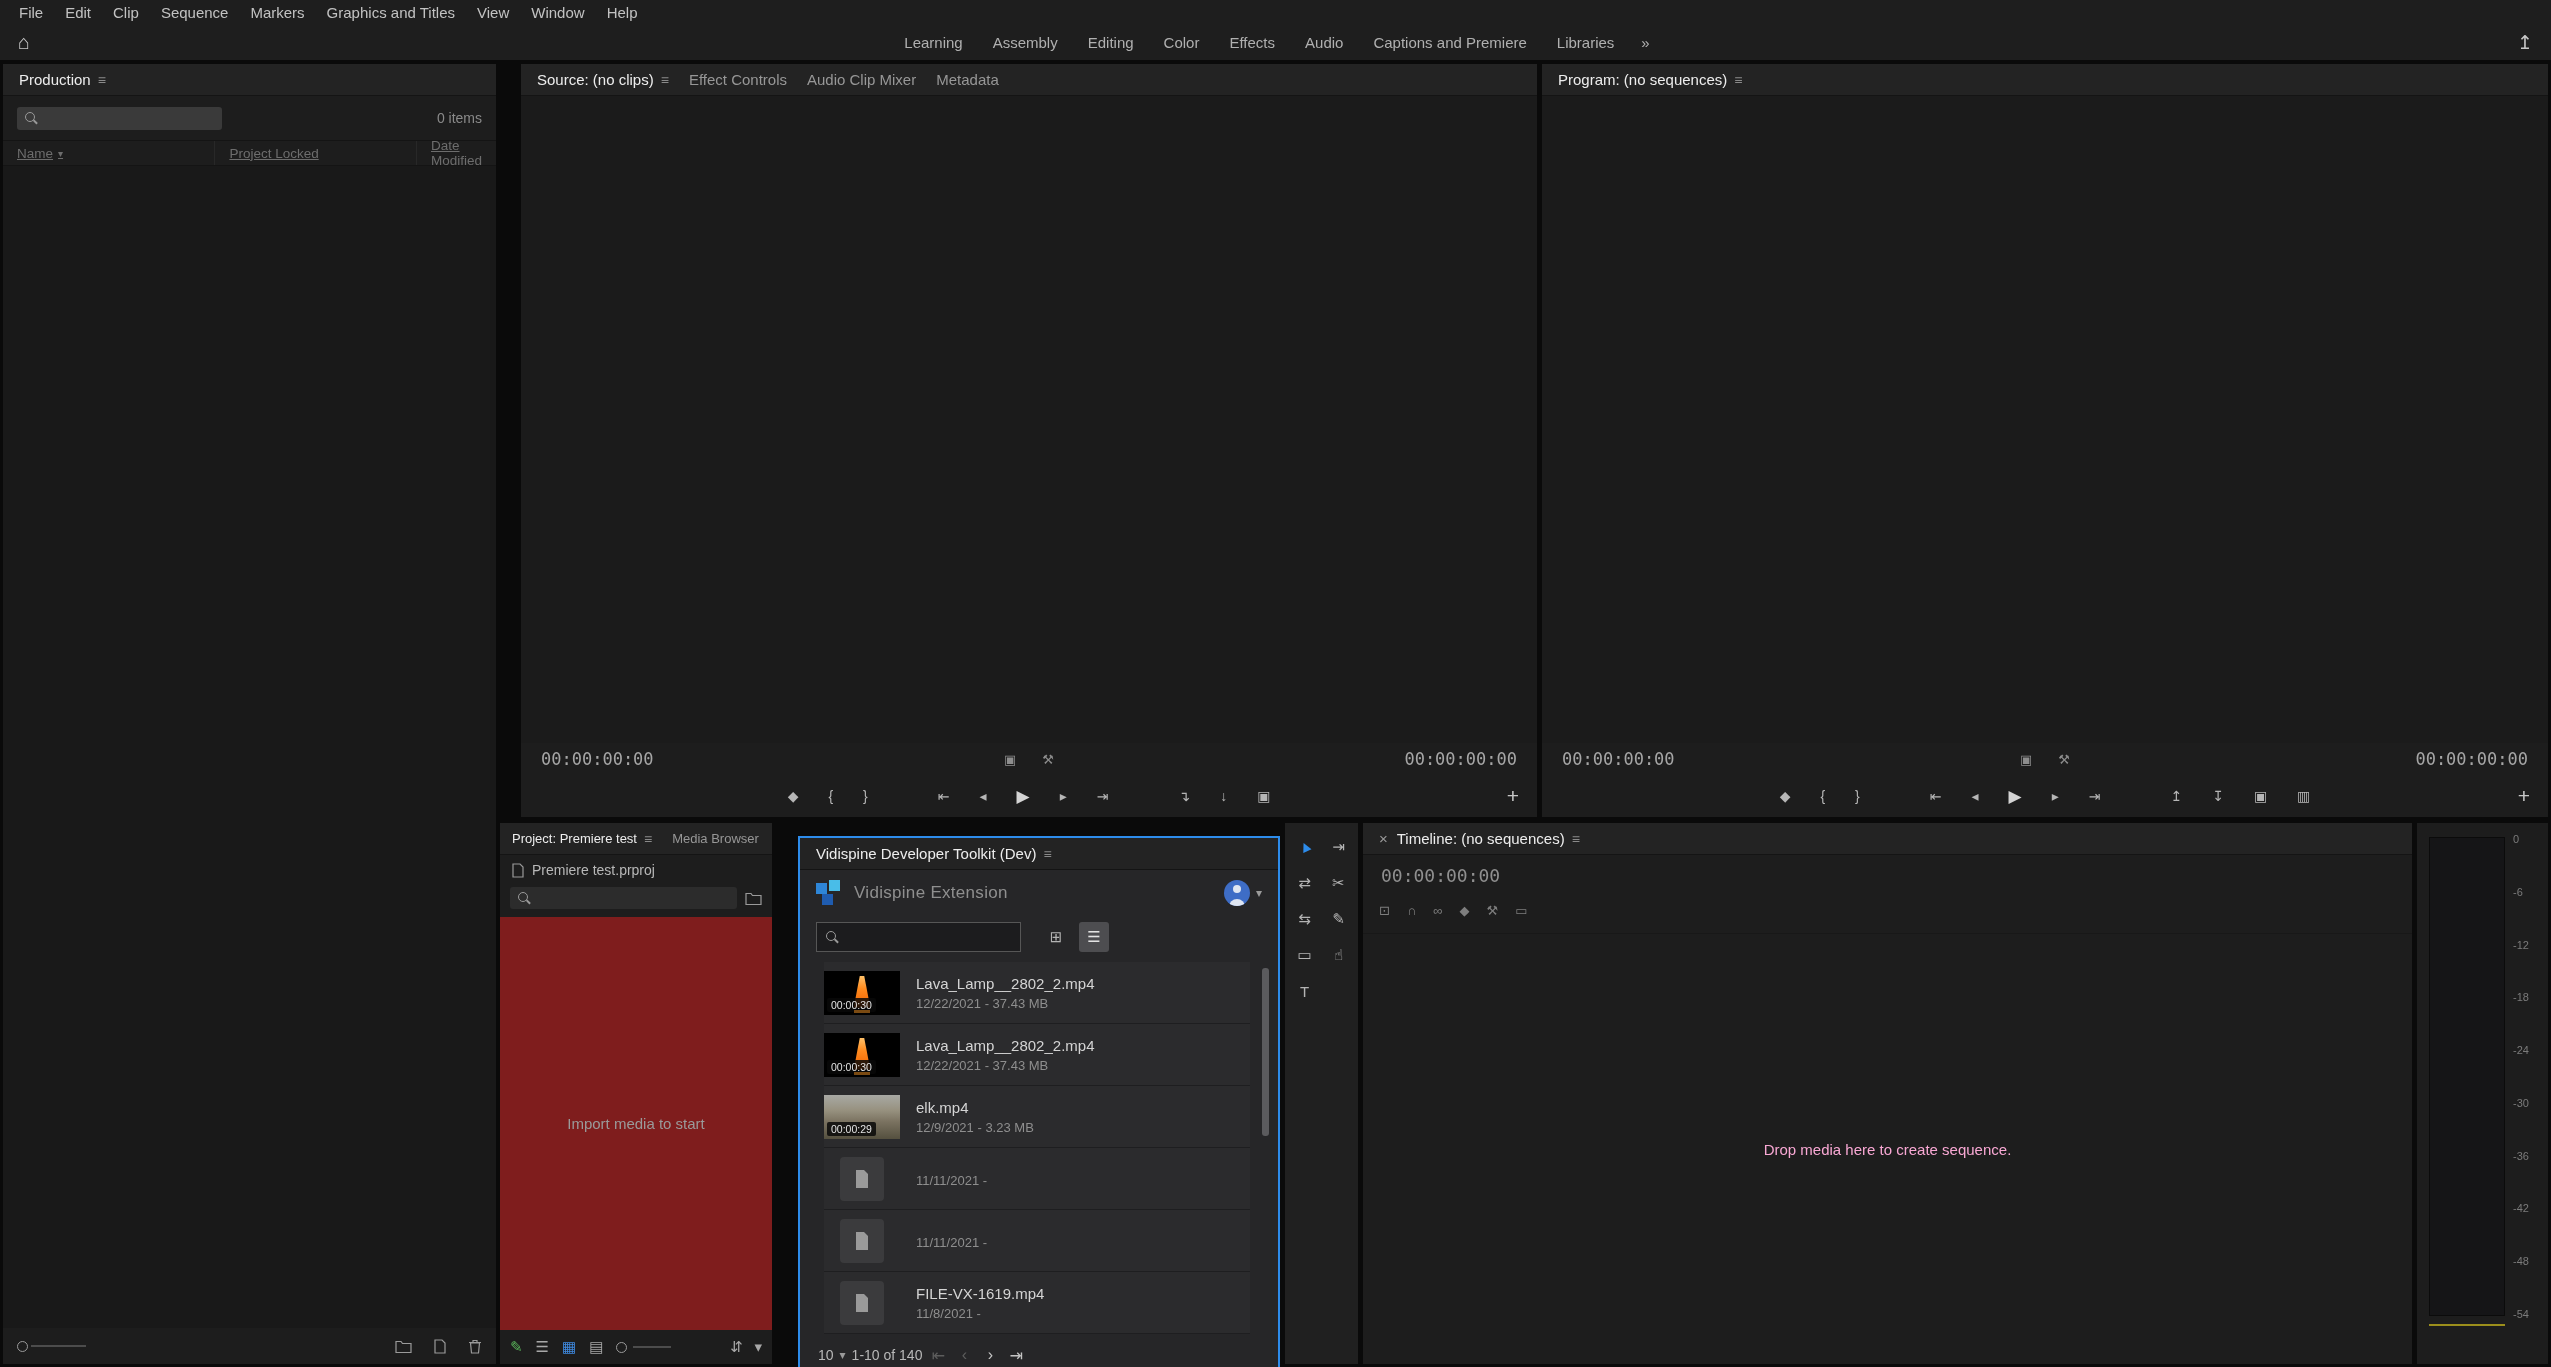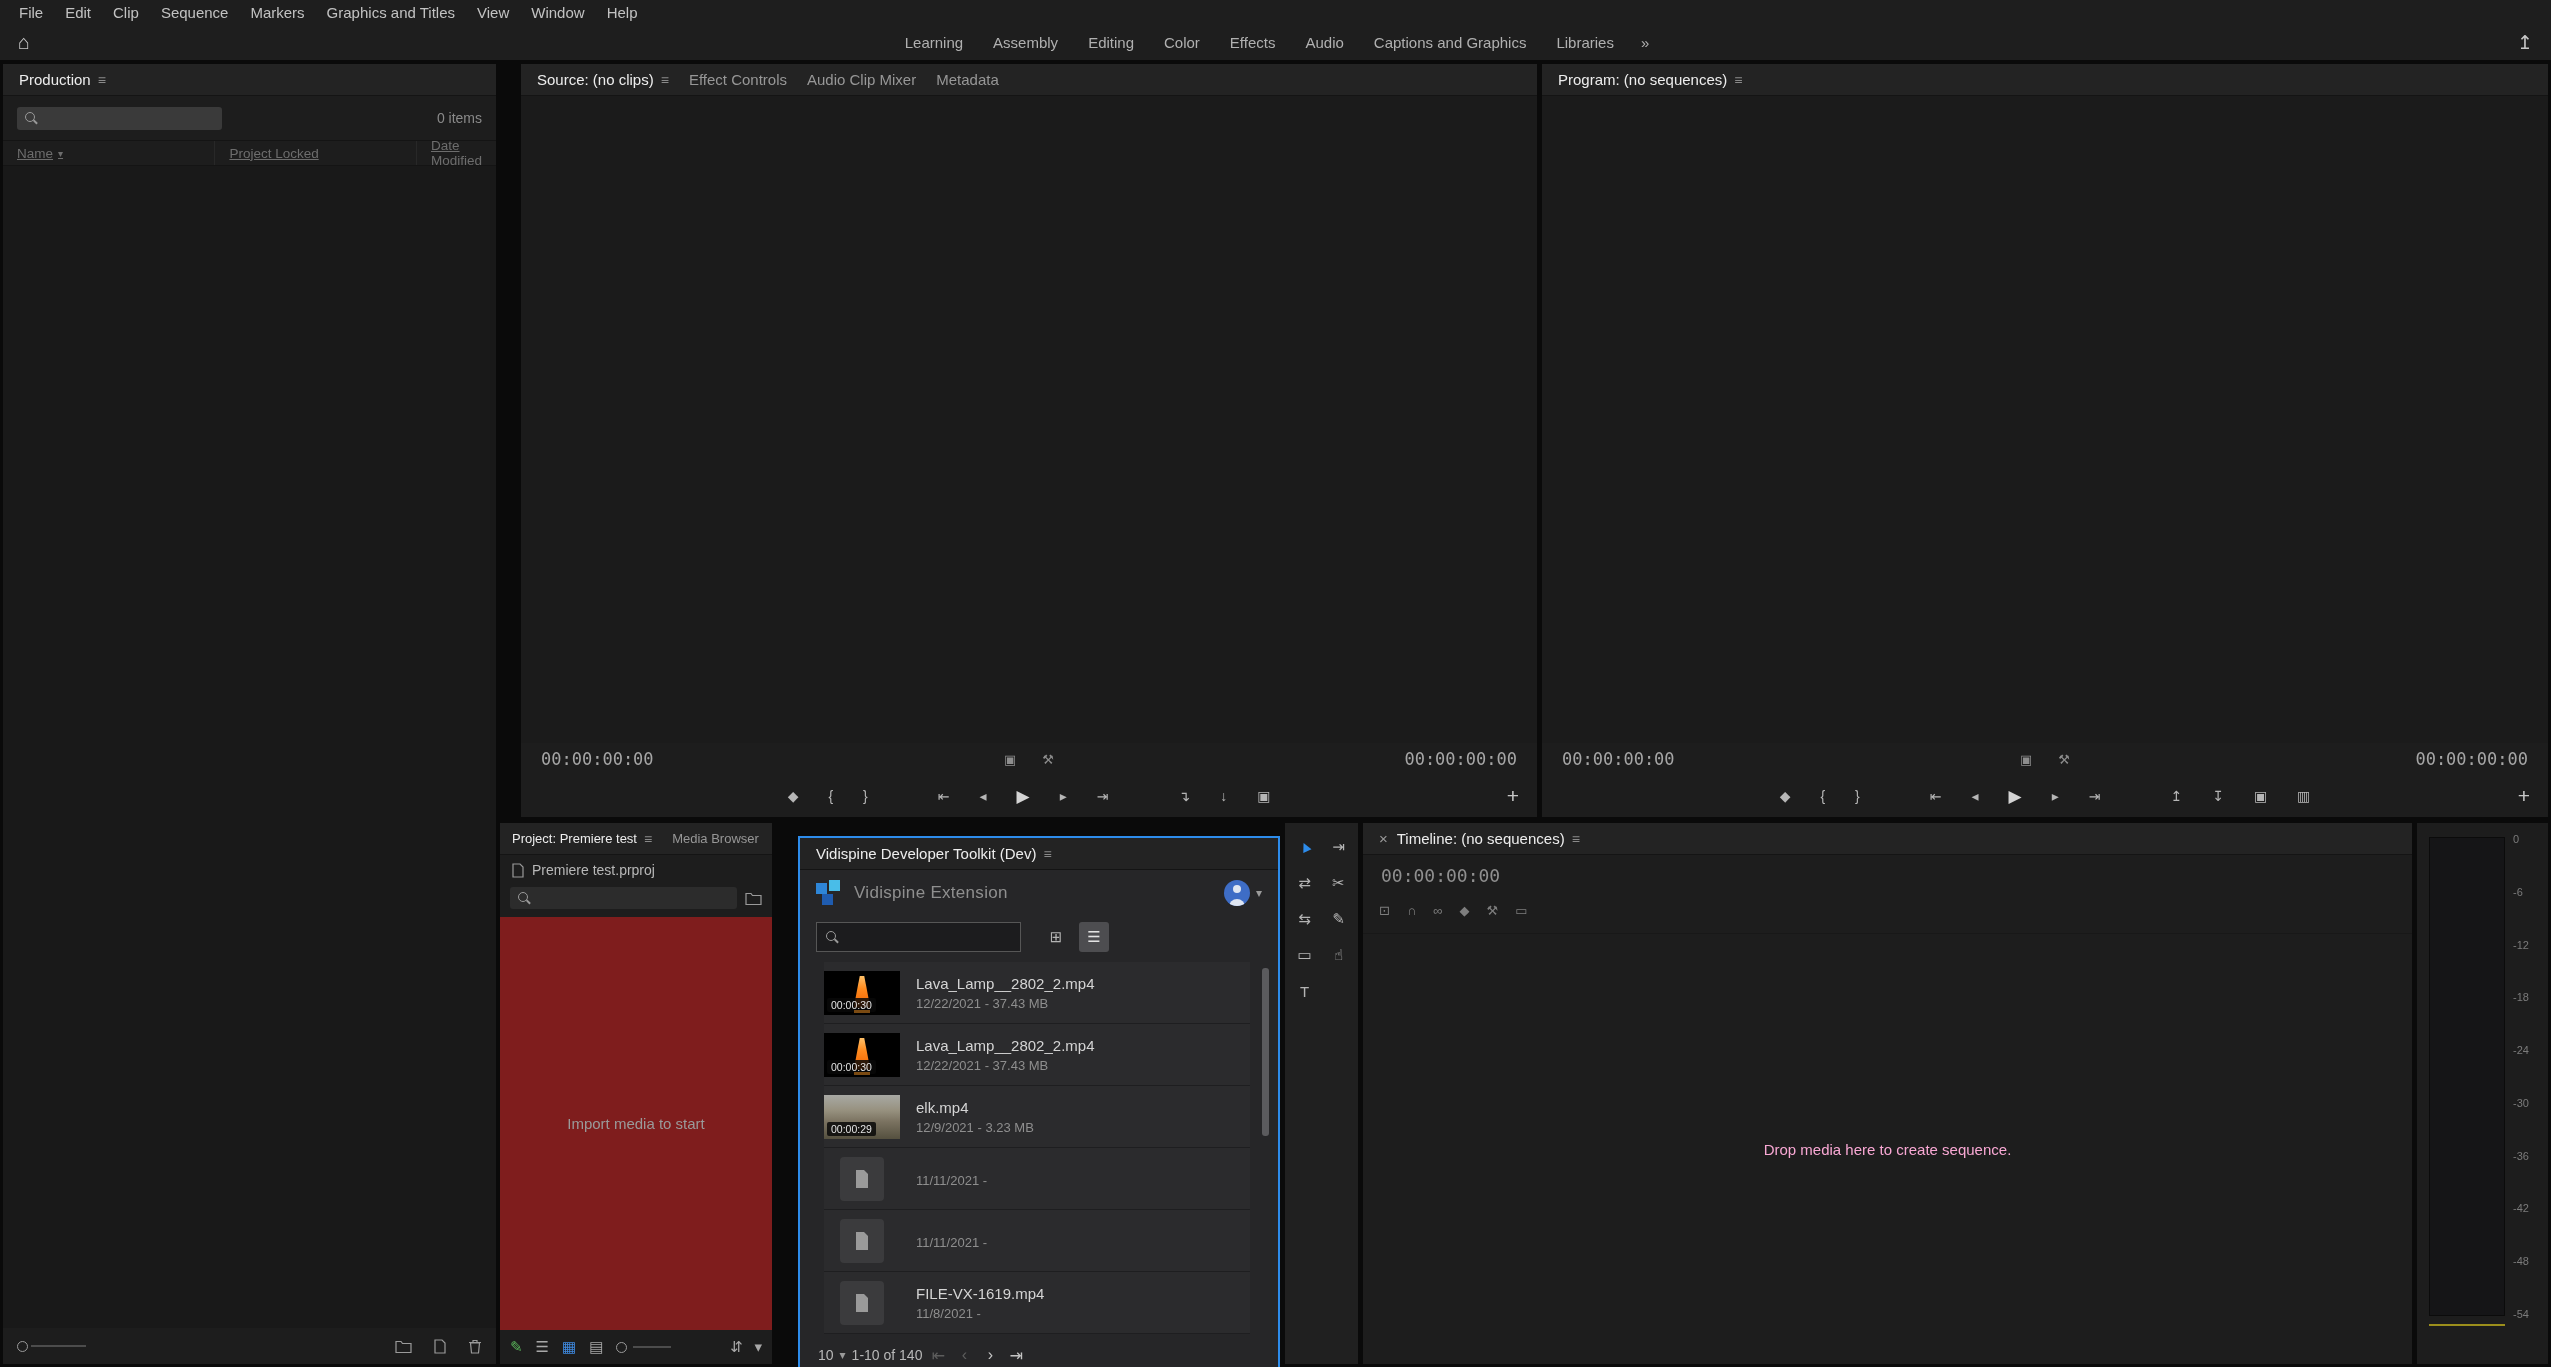--- a/index.html
+++ b/index.html
@@ -174,21 +174,21 @@
 
 <div class="wsbar">
   <span class="home">⌂</span>
   <div class="workspaces">
     <span class="ws-tab">Learning</span>
     <span class="ws-tab">Assembly</span>
     <span class="ws-tab">Editing</span>
     <span class="ws-tab">Color</span>
     <span class="ws-tab">Effects</span>
     <span class="ws-tab">Audio</span>
-    <span class="ws-tab">Captions and Graphics</span>
+    <span class="ws-tab">Captions and Premiere</span>
     <span class="ws-tab">Libraries</span>
     <span class="ws-overflow">»</span>
   </div>
   <span class="share">↥</span>
 </div>
 
 <div class="panel" id="production-panel">
   <div class="ptabs">
     <div class="tab active">
       <span>Production</span>

